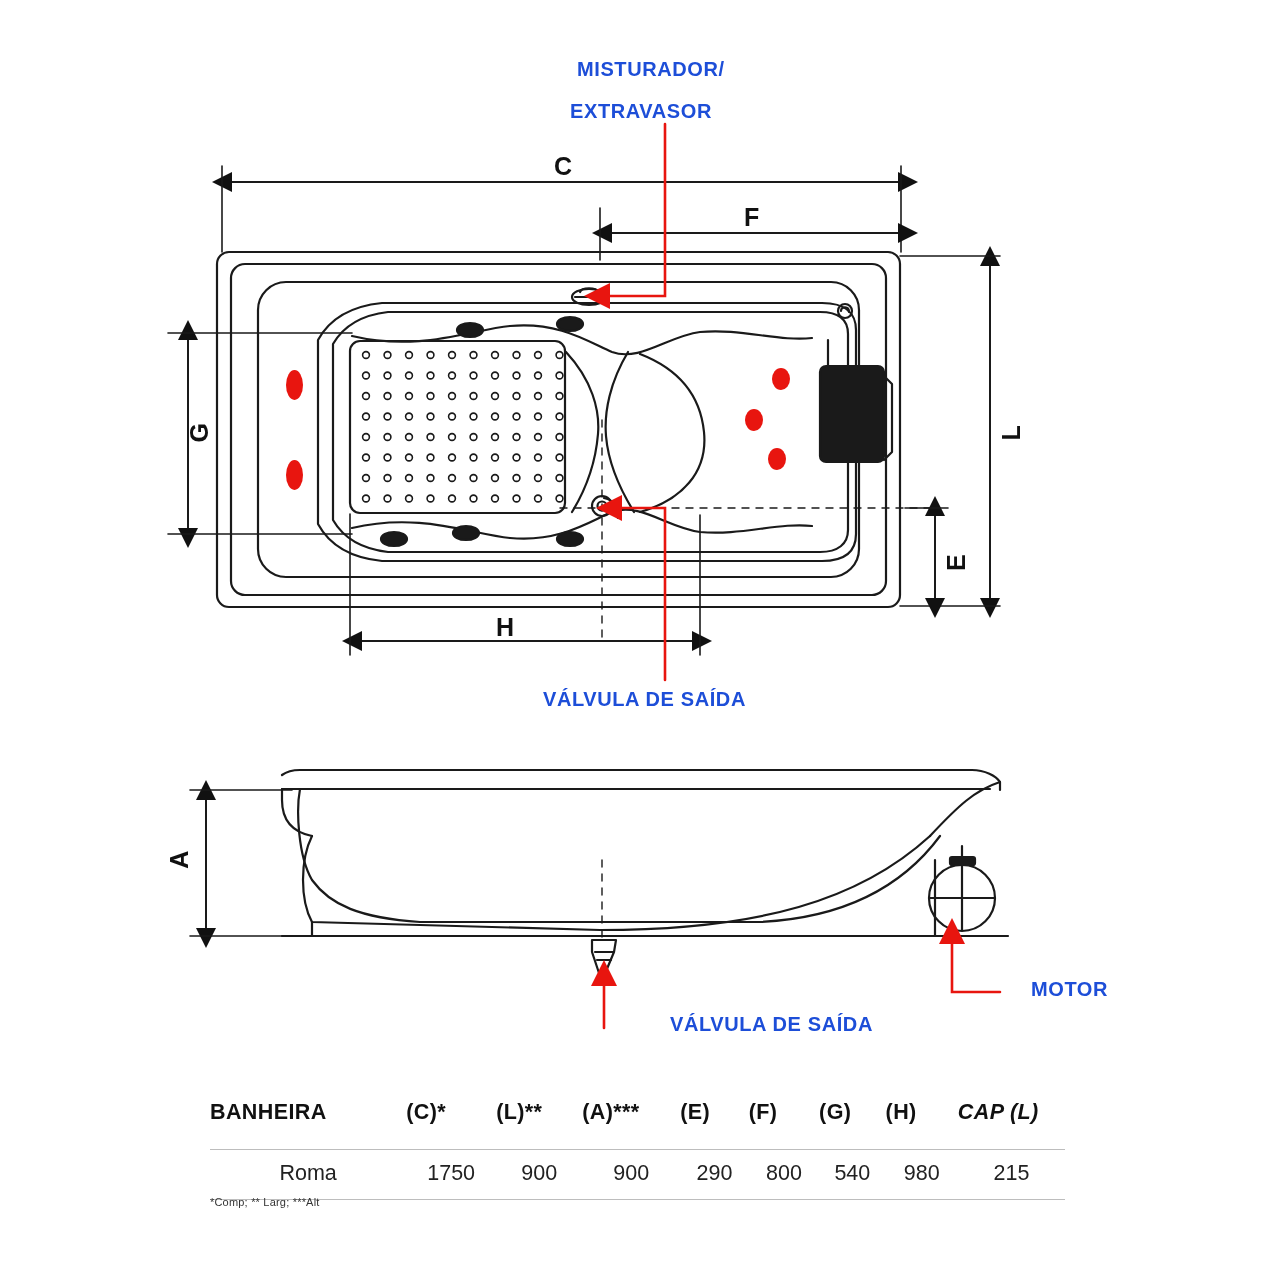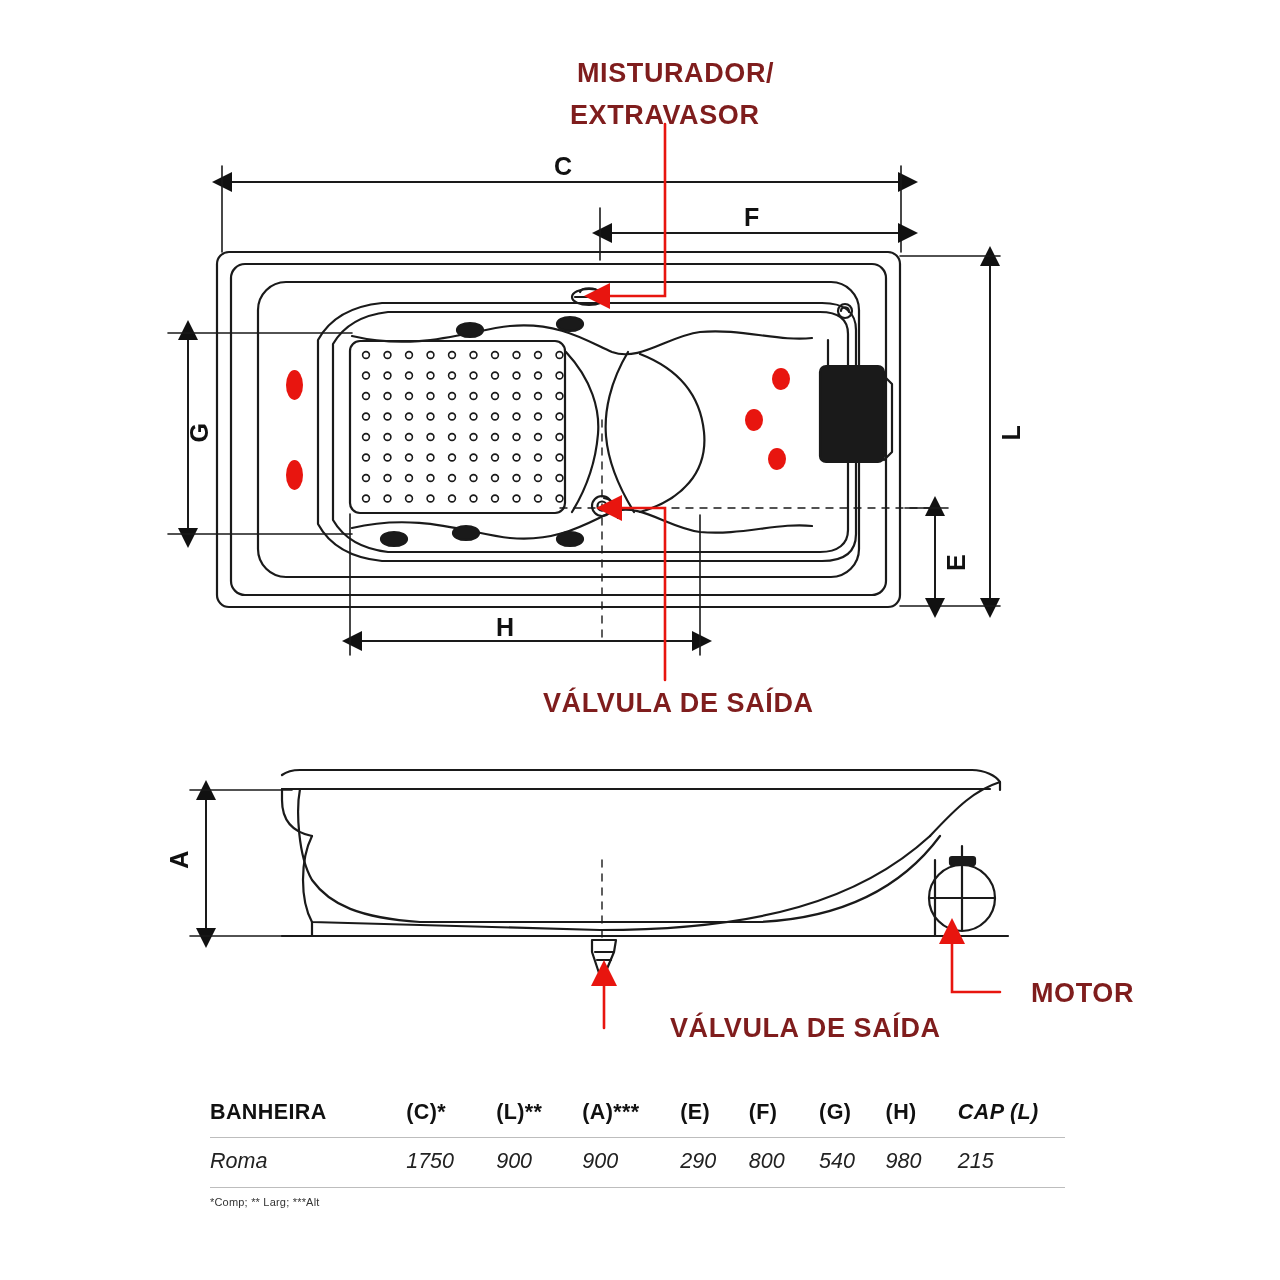--- a/index.html
+++ b/index.html
@@ -13,37 +13,37 @@
   }
   .stage{position:absolute;left:0;top:0;width:1280px;height:1280px;}
   svg.layer{position:absolute;left:0;top:0;width:1280px;height:1280px;}
   .lbl{
     position:absolute;
     font-weight:700;
     letter-spacing:.5px;
     white-space:pre;
   }
   .dim{font-size:25px;font-weight:700;color:#111;}
-  .callout{font-size:27px;font-weight:700;color:#7f1d1d;letter-spacing:.6px;}
+  .callout{font-size:20px;font-weight:700;color:#1d4ed8;letter-spacing:.6px;}
   
   .table-wrap{
     position:absolute;left:210px;top:1096px;width:855px;
   }
   table.spec{
     border-collapse:collapse;width:100%;
     font-size:21px;
   }
   table.spec th{
     text-align:left;font-weight:700;color:#111;
-    padding:4px 0 12px 0;letter-spacing:.4px;
+    padding:4px 0 24px 0;letter-spacing:.4px;
     font-size:21.5px;
   }
   table.spec td{
-    text-align:left;font-weight:400;color:#222;
-    padding:11px 0 13px 0;font-size:21.5px;font-style:italic;
+    text-align:center;font-weight:400;color:#222;
+    padding:11px 0 13px 0;font-size:21.5px;
   }
   table.spec thead tr{border-bottom:1.5px solid #bdbdbd;}
   table.spec tbody tr{border-bottom:1.5px solid #bdbdbd;}
   .c-name{width:200px;}
   .c-c{width:92px;}
   .c-l{width:88px;}
   .c-a{width:100px;}
   .c-e{width:70px;}
   .c-f{width:72px;}
   .c-g{width:68px;}

